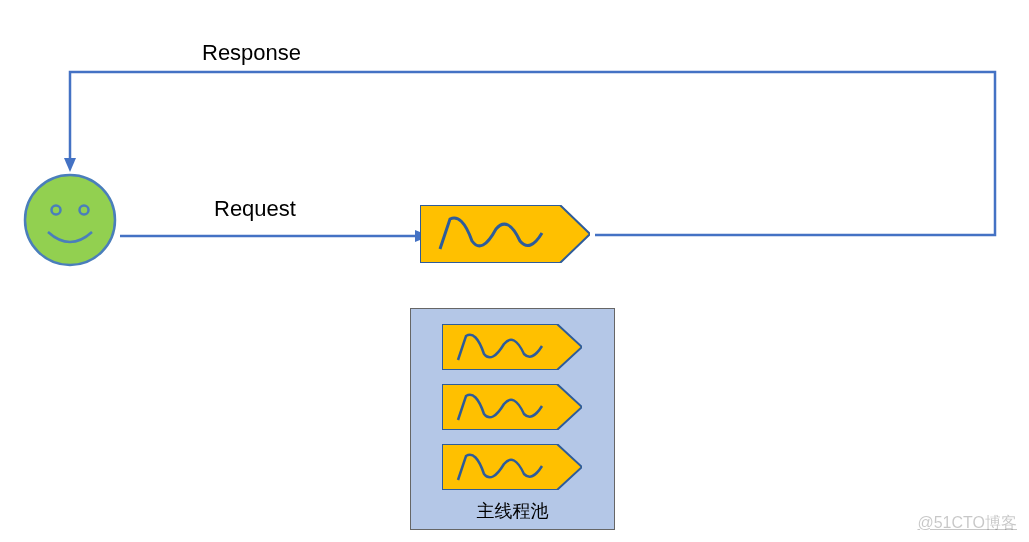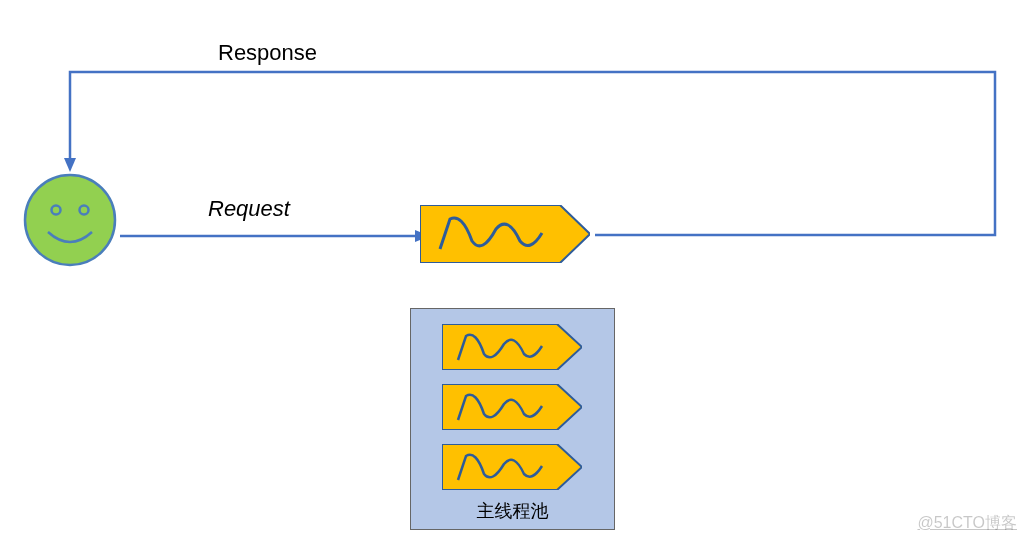--- a/index.html
+++ b/index.html
@@ -65,23 +65,23 @@
   </svg>
 </div>
 
 <div style="position:absolute; left:0; top:0;">
   <svg width="1029" height="300" viewBox="0 0 1029 300">
     <polyline points="595,235 995,235 995,72 70,72 70,158" fill="none" stroke="#4472c4" stroke-width="2.5"></polyline>
     <polygon points="64,158 70,172 76,158" fill="#4472c4"></polygon>
   </svg>
 </div>
 
-<div class="label" style="left:218px; top:40px;text-align:right;">Response</div>
+<div class="label" style="left:202px; top:40px;text-align:right;">Response</div>
 
-<div class="label" style="left:208px; top:196px;font-style:italic;">Request</div>
+<div class="label" style="left:214px; top:196px;">Request</div>
 
 <div class="thread" style="left:420px; top:205px;">
   <svg width="170" height="58" viewBox="0 0 170 58">
     <polygon points="0,0 140,0 170,29 140,58 0,58" fill="#ffc000" stroke="#2e5c9a" stroke-width="2"></polygon>
     <path d="M 20 44 L 30 14 Q 42 8 52 36 Q 62 50 76 24 Q 88 10 100 36 Q 110 48 122 28" fill="none" stroke="#2e5c9a" stroke-width="3"></path>
   </svg>
 </div>
 
 <div class="pool-box">
   <div class="pool-label">主线程池</div>

